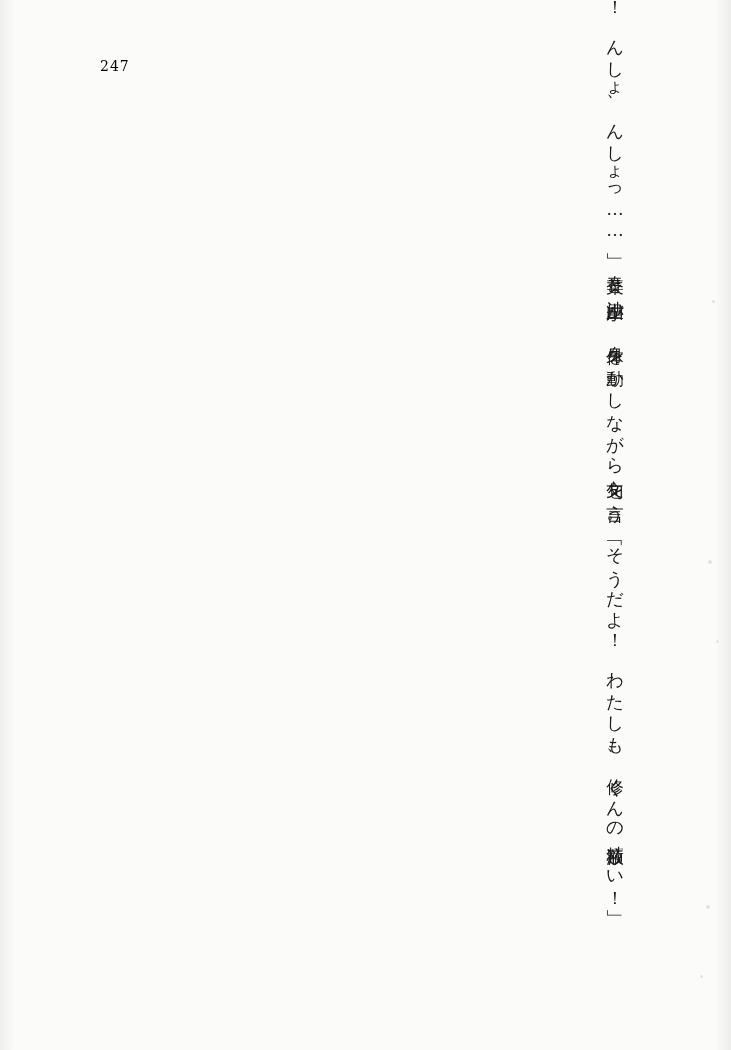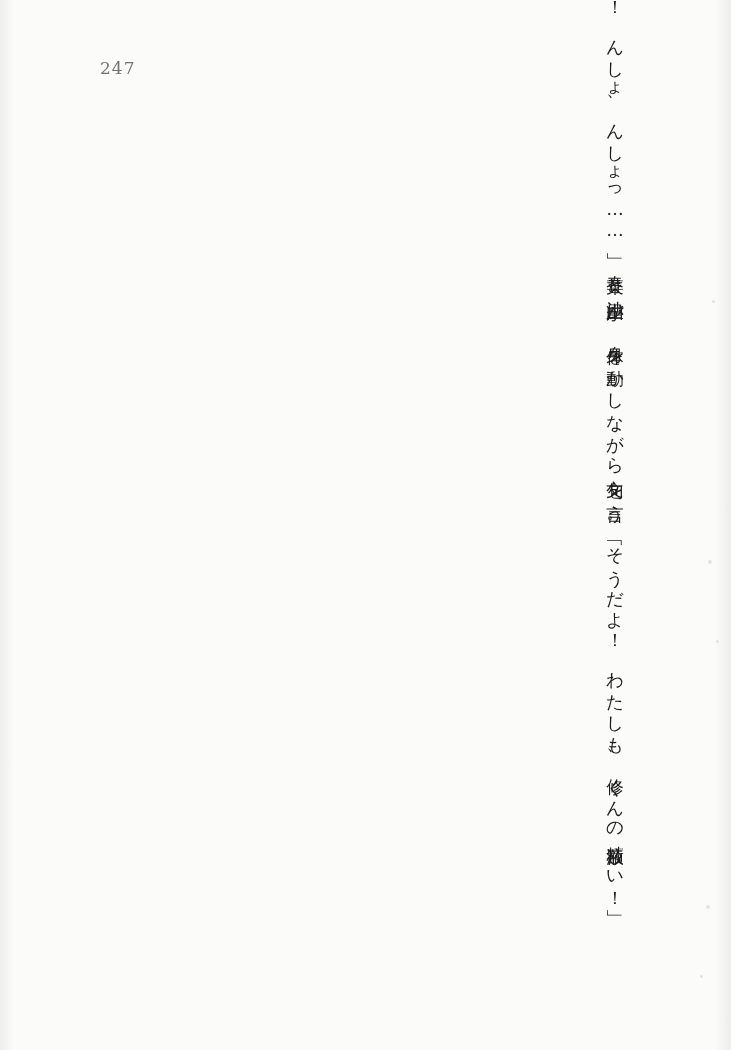--- a/index.html
+++ b/index.html
@@ -31,23 +31,23 @@
     right: 0; top: 0; bottom: 0;
     width: 16px;
     background: linear-gradient(to left, #ededeb, rgba(255,255,255,0));
     pointer-events: none;
   }
 
   .page-number {
     position: absolute;
     top: 58px;
     left: 100px;
-    font-size: 17px;
+    font-size: 14px;
     letter-spacing: 1px;
-    color: #737373;
+    color: #000000;
   }
 
   
   .text-block {
     position: absolute;
     top: 120px;
     right: 108px;
     left: 70px;
     height: 780px;
     display: flex;

